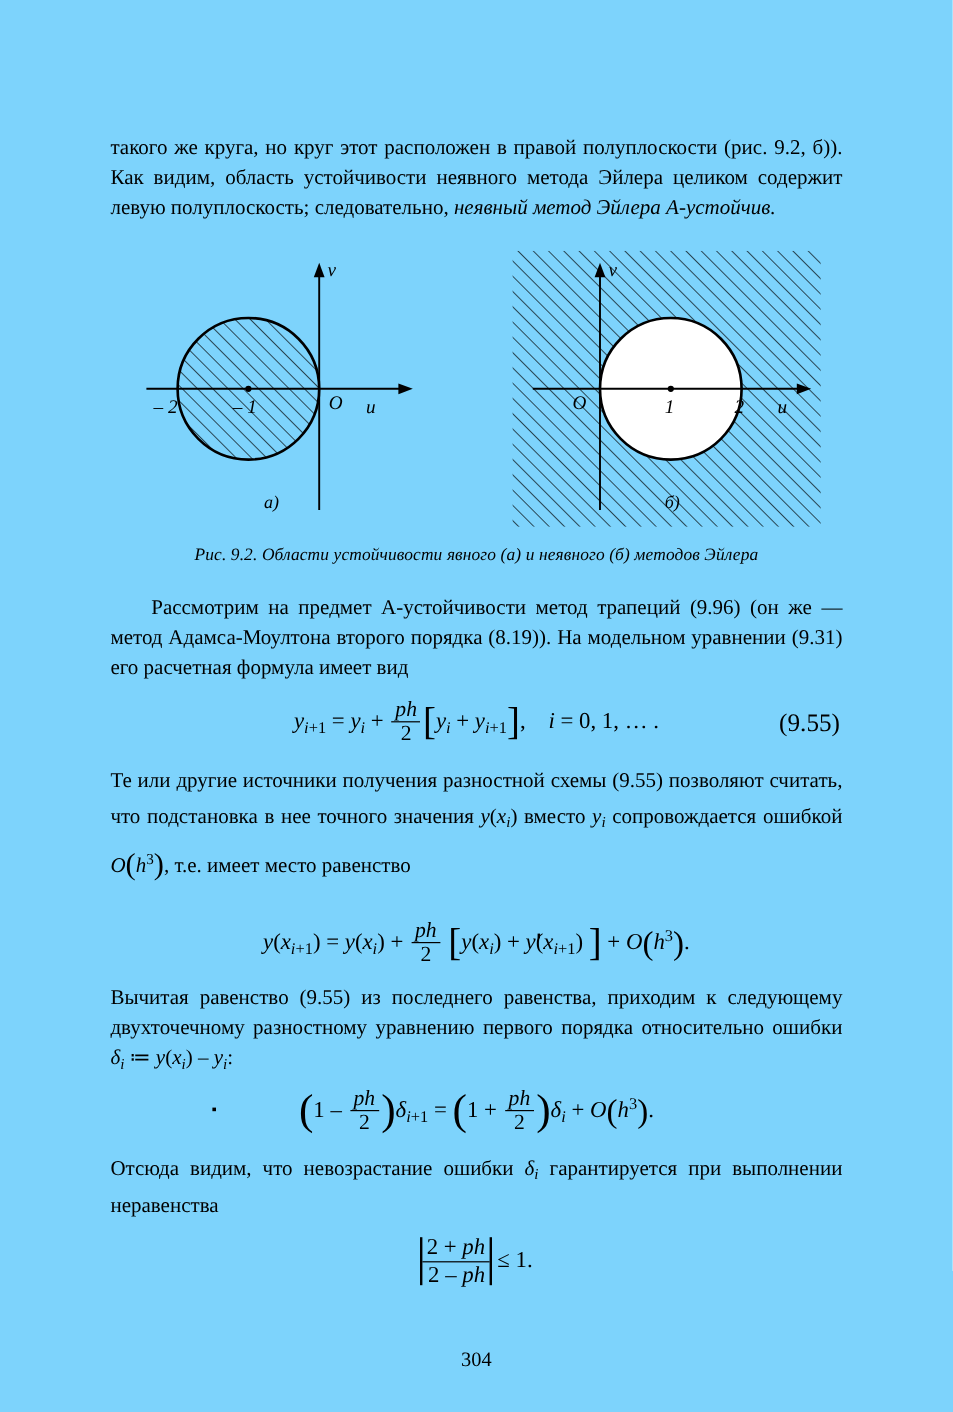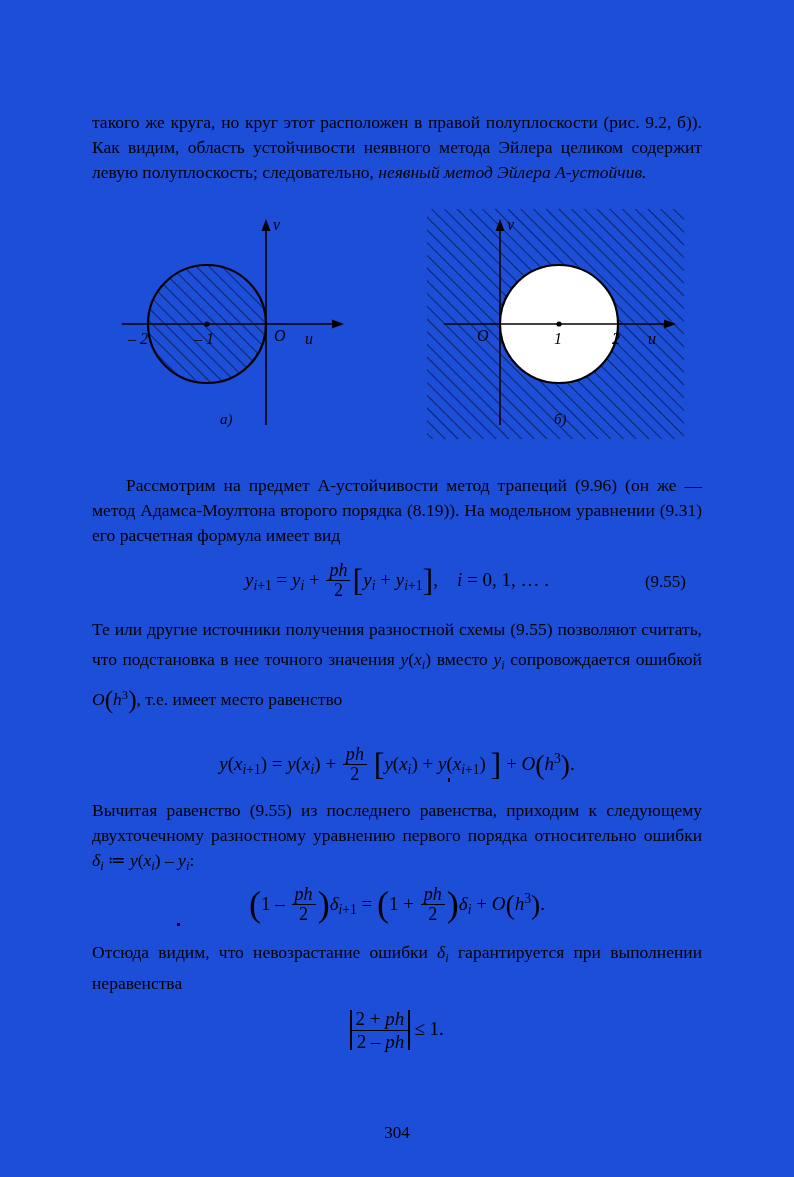--- a/index.html
+++ b/index.html
@@ -13,21 +13,21 @@
     position: relative;
     font-family: "Liberation Serif", serif;
     color: #000000;
     overflow: hidden;
   }
   .page {
     position: absolute;
     left: 0; top: 0;
     width: 794px;
     height: 1177px;
-    background: #1d4ed8;
+    background: #7dd3fc;
   }
   .content {
     position: absolute;
     left: 92px;
     top: 110px;
     width: 610px;
   }
   p.body-text {
     margin: 0 0 0 0;
     font-size: 17.5px;
@@ -67,24 +67,24 @@
     margin: 14px 0 12px 0;
     min-height: 40px;
   }
   .formula-center {
     text-align: center;
     font-family: "Liberation Serif", serif;
     font-size: 19px;
   }
   .eq-num {
     position: absolute;
-    right: 16px;
+    right: 2px;
     top: 50%;
     transform: translateY(-50%);
-    font-size: 17px;
+    font-size: 21px;
   }
 
   
   .mi { font-style: italic; }
   .frac {
     display: inline-block;
     vertical-align: middle;
     text-align: center;
     line-height: 1.05;
     font-size: 0.95em;
@@ -217,20 +217,21 @@
           <text x="520" y="143" font-family="Liberation Serif, serif" font-size="16" font-style="italic">2</text>
           <text x="556" y="143" font-family="Liberation Serif, serif" font-size="16" font-style="italic">u</text>
           <text x="415" y="29" font-family="Liberation Serif, serif" font-size="16" font-style="italic">v</text>
         </g>
       </svg>
 
       <div class="sublabel" style="left:128px; top:210px;">а)</div>
       <div class="sublabel" style="left:462px; top:210px;">б)</div>
     </div>
 
+    <div class="fig-caption">Рис. 9.2. Области устойчивости явного (а) и неявного (б) методов Эйлера</div>
 
     <p class="body-text indent" style="margin-top:22px;">Рассмотрим на предмет А-устойчивости метод трапеций (9.96) (он же — метод Адамса-Моултона второго порядка (8.19)). На модельном уравнении (9.31) его расчетная формула имеет вид</p>
 
     <div class="formula-row">
       <div class="formula-center">
         <span class="mi">y</span><span class="sub">i</span><span class="subn">+1</span> = <span class="mi">y</span><span class="sub">i</span> +
         <span class="frac"><span class="num"><span class="mi">ph</span></span><span class="den">2</span></span><span class="brack">[</span><span class="mi">y</span><span class="sub">i</span> + <span class="mi">y</span><span class="sub">i</span><span class="subn">+1</span><span class="brack">]</span>,&nbsp;&nbsp;&nbsp;
         <span class="mi">i</span> = 0, 1, … .
       </div>
       <span class="eq-num">(9.55)</span>

